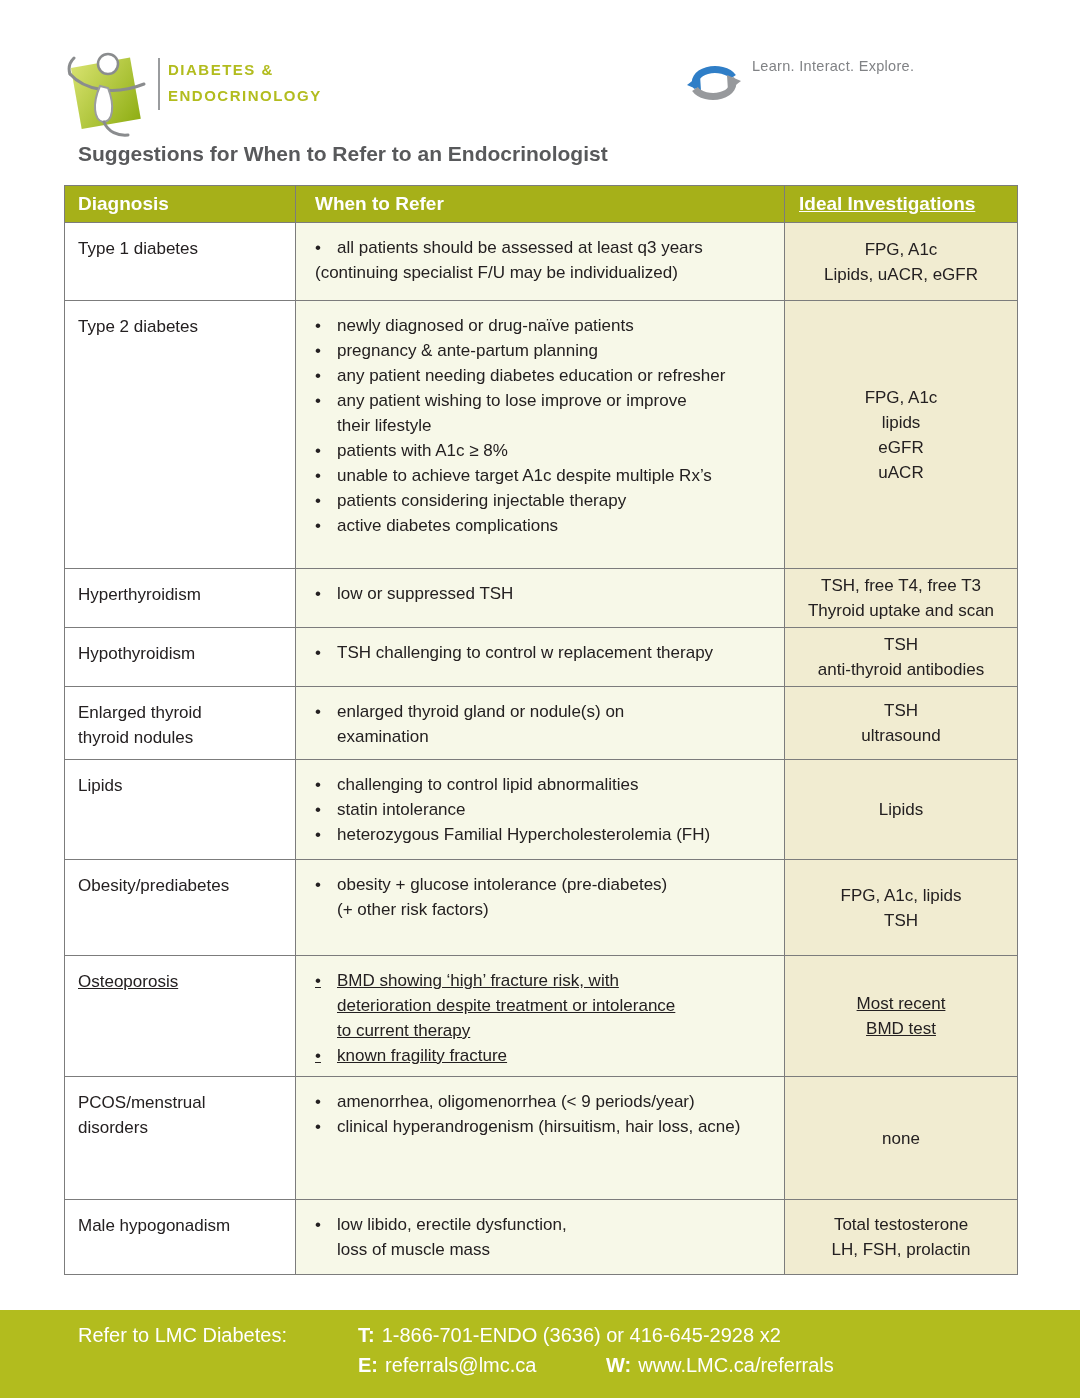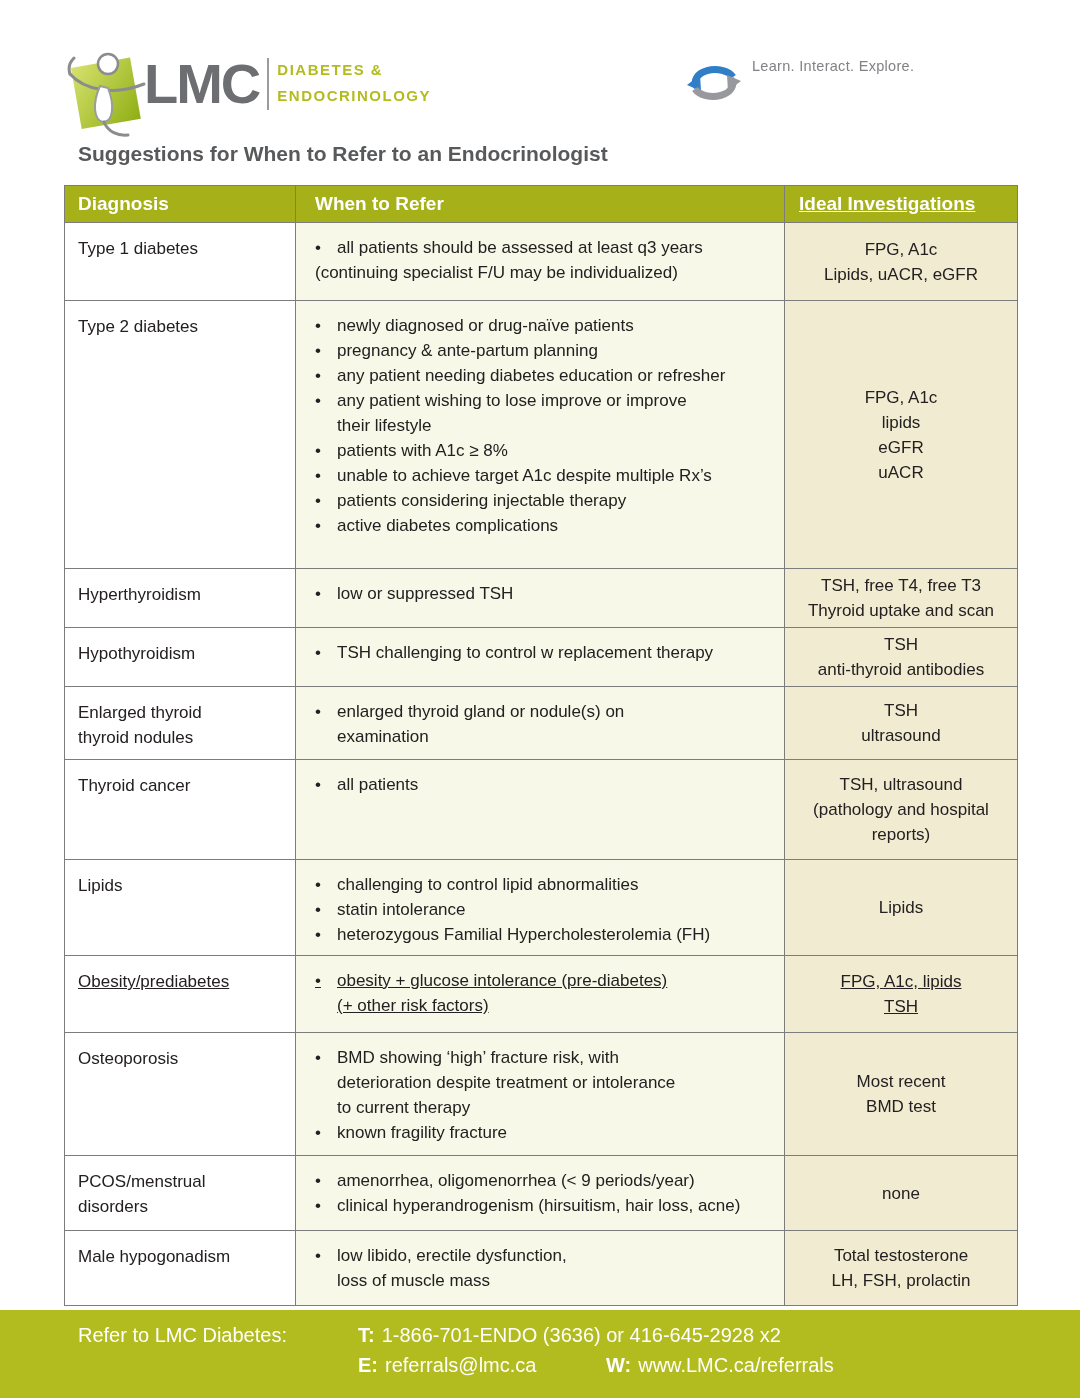--- a/index.html
+++ b/index.html
@@ -90,21 +90,20 @@
       </defs>
       <g transform="rotate(-10 42 50)">
         <rect x="10" y="18" width="60" height="62" fill="url(#lmcGrad)"></rect>
       </g>
       <path d="M4 30 C 18 46 48 52 78 40" fill="none" stroke="#8a8c8e" stroke-width="3" stroke-linecap="round"></path>
       <path d="M4 30 C 2 24 4 18 8 14" fill="none" stroke="#8a8c8e" stroke-width="3" stroke-linecap="round"></path>
       <circle cx="42" cy="20" r="10" fill="#ffffff" stroke="#8a8c8e" stroke-width="2.5"></circle>
       <path d="M34 42 C 26 60 28 76 37 78 C 47 78 49 62 42 44 Z" fill="#ffffff" stroke="#9a9c9e" stroke-width="2"></path>
       <path d="M38 78 C 42 88 52 92 62 91" fill="none" stroke="#8a8c8e" stroke-width="3" stroke-linecap="round"></path>
     </svg>
-    <span class="lmc-word">LMC</span>
     <div class="lmc-divider"></div>
     <div class="lmc-sub">
       <div>DIABETES &amp;</div>
       <div>ENDOCRINOLOGY</div>
     </div>
   </div>
 
   <div class="dx-logo">
     <svg class="dx-icon" viewBox="0 0 62 52">
       <path d="M14 30 A 19 12 0 0 1 50 20" fill="none" stroke="#2f7ec7" stroke-width="7"></path>
@@ -237,36 +236,20 @@
             </div>
             <div class="ci">examination</div>
           </td>
           <td class="c3">
             <div>TSH</div>
             <div>ultrasound</div>
           </td>
         </tr>
         <tr>
           <td class="c1">
-            <div>Thyroid cancer</div>
-          </td>
-          <td class="c2">
-            <div class="ln">
-              <span class="bu">•</span>
-              <span>all patients</span>
-            </div>
-          </td>
-          <td class="c3">
-            <div>TSH, ultrasound</div>
-            <div>(pathology and hospital</div>
-            <div>reports)</div>
-          </td>
-        </tr>
-        <tr>
-          <td class="c1">
             <div>Lipids</div>
           </td>
           <td class="c2">
             <div class="ln">
               <span class="bu">•</span>
               <span>challenging to control lipid abnormalities</span>
             </div>
             <div class="ln">
               <span class="bu">•</span>
               <span>statin intolerance</span>

